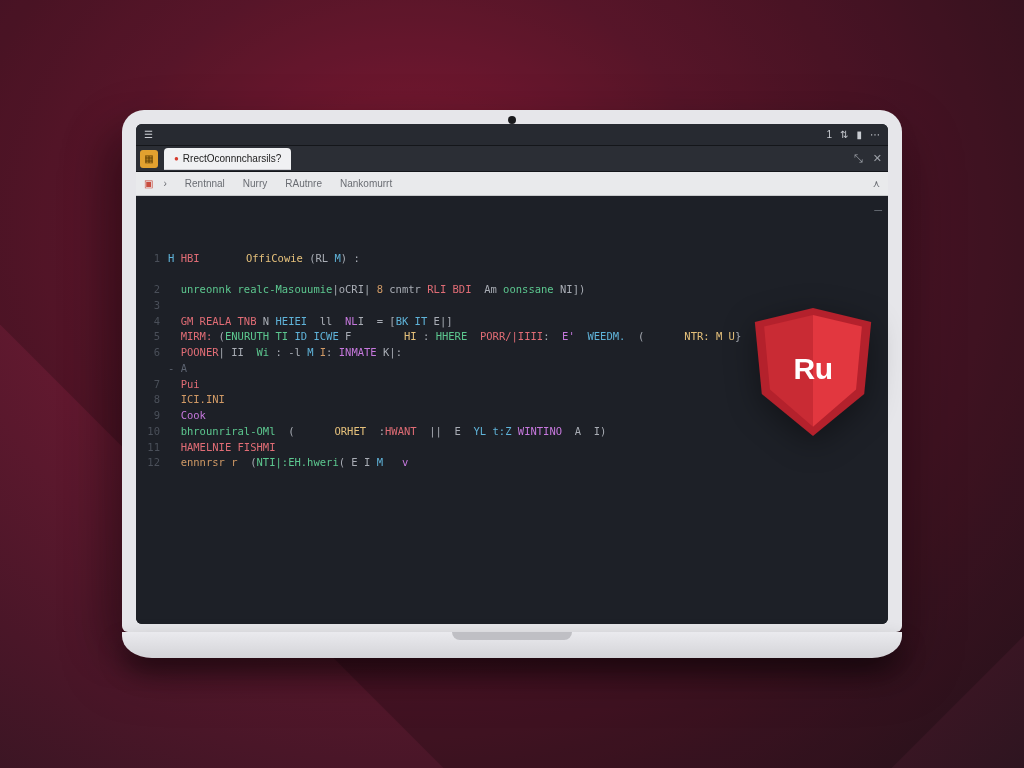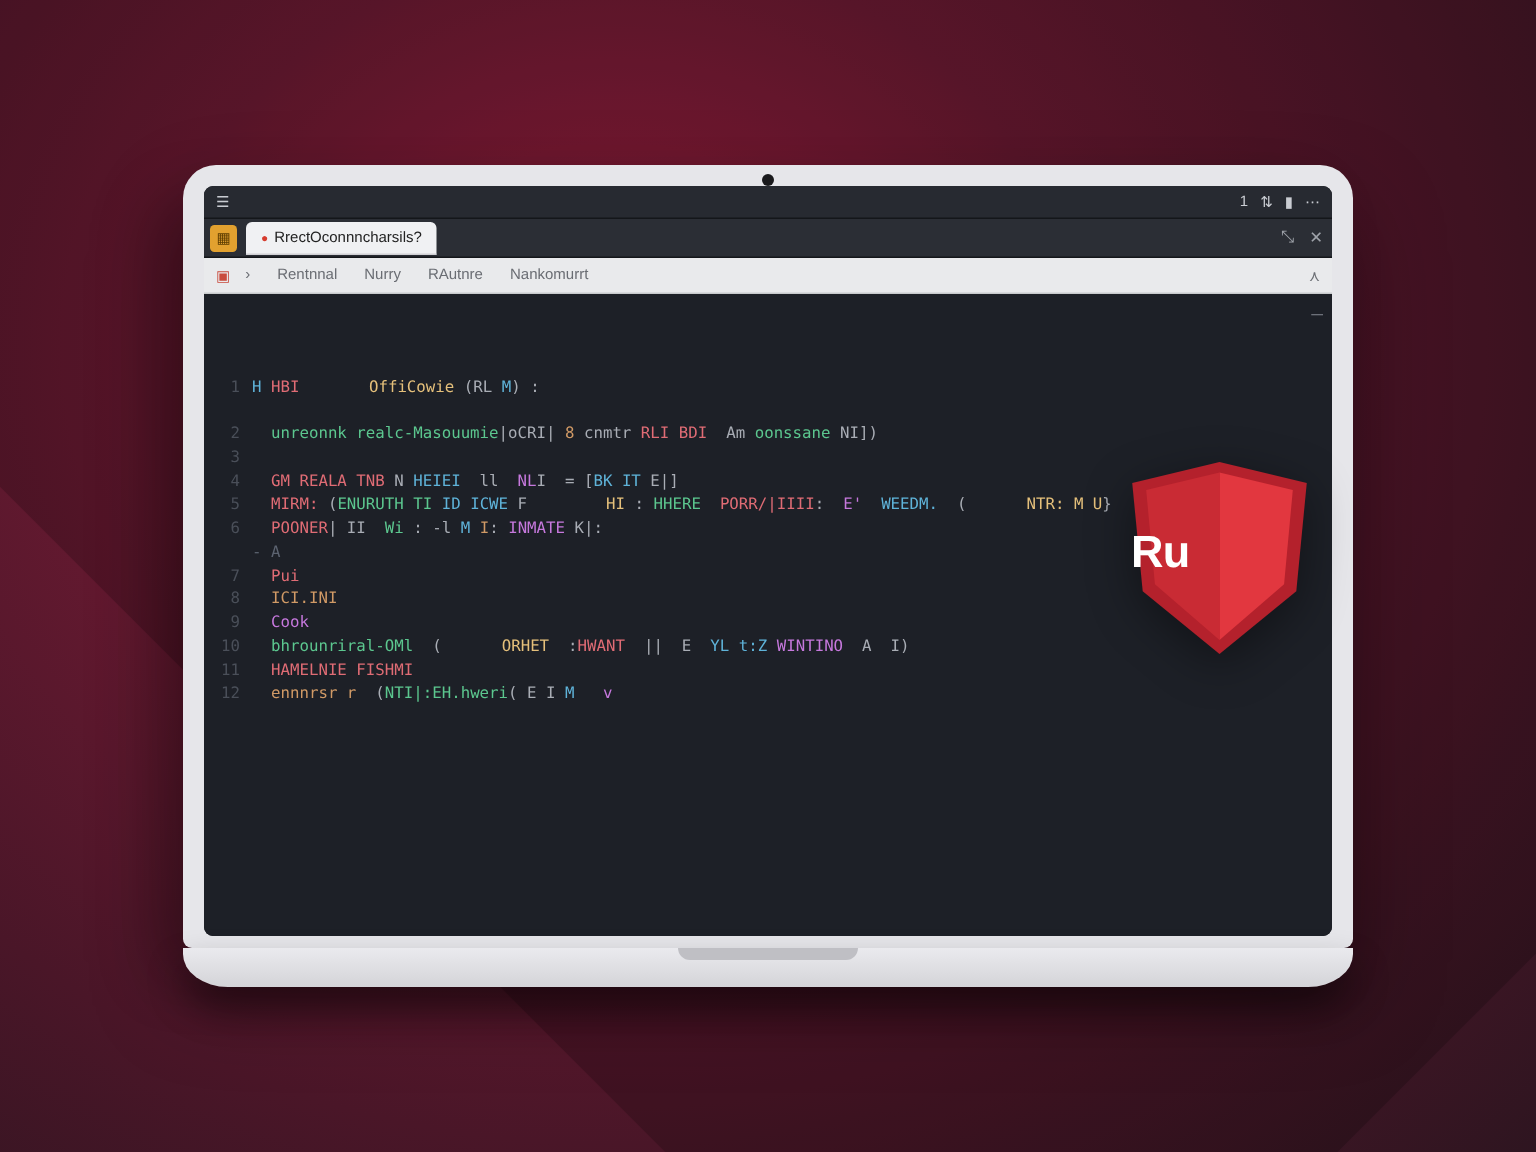--- a/index.html
+++ b/index.html
@@ -107,21 +107,21 @@
     position: absolute; top: 4px; right: 8px; color: #6c7079; font-size: 13px; letter-spacing: -2px;
   }
 
   
   .shield {
     position: absolute; right: 30px; top: 198px; z-index: 3;
     filter: drop-shadow(0 8px 16px rgba(0,0,0,0.4));
   }
   .shield svg { width: 118px; height: 128px; }
   .shield .label {
-    position: absolute; top: 44px; left: 0; width: 100%; text-align: left;
+    position: absolute; top: 44px; left: 0; width: 100%; text-align: center;
     font-family: Arial, sans-serif; font-weight: 800; font-size: 30px; color: #fff;
     letter-spacing: -0.5px;
   }
 </style>
 </head>
 <body>
 
 <div class="shadow-slab"></div>
 
 <div class="laptop">

